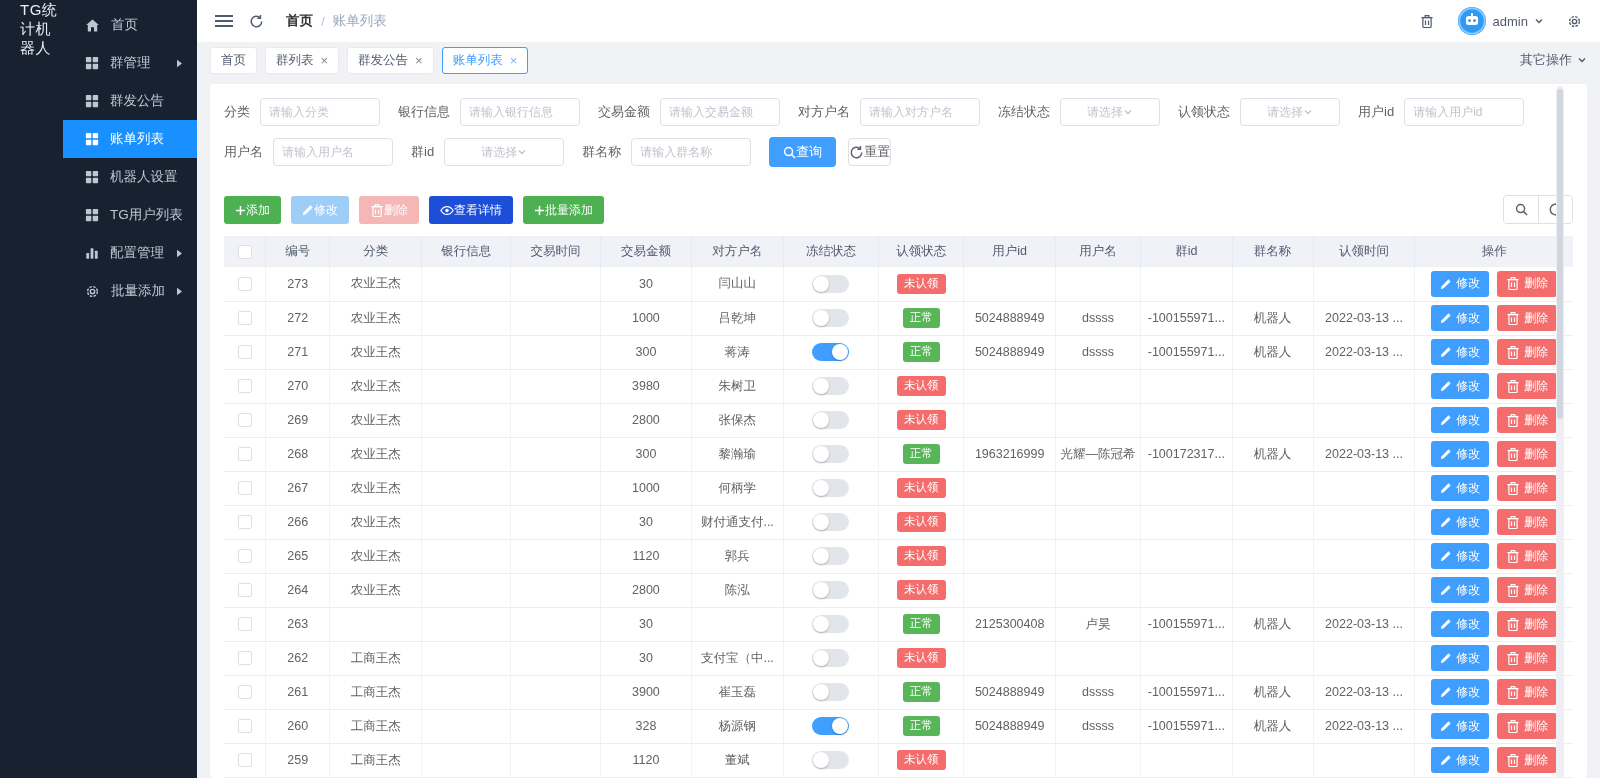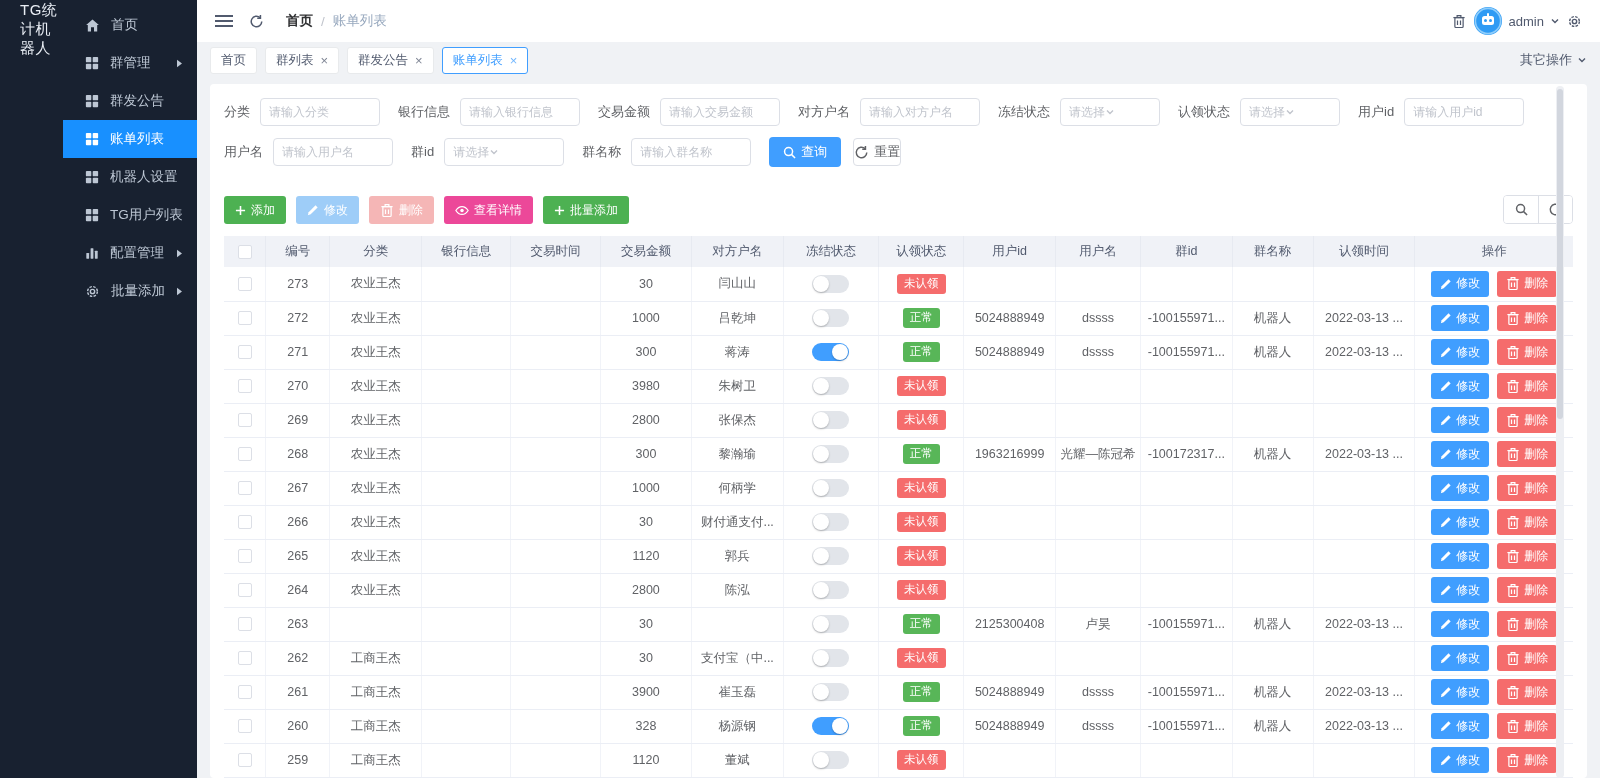--- a/index.html
+++ b/index.html
@@ -16,47 +16,47 @@
   .ic{display:inline-flex;align-items:center;justify-content:center;line-height:0}
 
   
   .main{flex:1;display:flex;flex-direction:column;min-width:0;position:relative}
   .topbar{flex:0 0 42px;height:42px;background:#fff;display:flex;align-items:center;padding:0 18px;gap:16px;color:#515a6e}
   .tb-btn{cursor:pointer;display:inline-flex;color:#515a6e}
   .breadcrumb{display:flex;align-items:center;gap:8px;font-size:13.5px;margin-left:6px}
   .bc-home{color:#303133;font-weight:bold}
   .bc-sep{color:#c0c4cc}
   .bc-cur{color:#97a8be}
-  .tb-right{margin-left:auto;display:flex;align-items:center;gap:7px}
+  .tb-right{margin-left:auto;display:flex;align-items:center;gap:23px}
   .user-chip{display:flex;align-items:center;gap:6px;cursor:pointer;font-size:13px;color:#515a6e}
 
   .tabstrip{flex:0 0 36px;display:flex;align-items:center;padding:0 13px;gap:8px}
   .tab{background:#fff;border:1px solid #e8eaec;border-radius:3px;padding:4px 10px;font-size:12.5px;color:#515a6e;display:inline-flex;align-items:center;gap:7px;cursor:pointer;white-space:nowrap}
   .tab.active{border-color:var(--primary,#409eff);color:var(--primary,#409eff)}
   .tab .x{font-size:13px;line-height:1;color:inherit;opacity:.75}
   .more{margin-left:auto;font-size:13px;color:#515a6e;display:flex;gap:5px;cursor:pointer}
 
   .card{background:#fff;margin:6px 13px 0;border-radius:4px;padding:14px 14px 0;flex:1;overflow:hidden;display:flex;flex-direction:column}
 
   
   .f-row{display:flex;align-items:center;margin-bottom:11px;flex-wrap:nowrap}
   .f-item{display:flex;align-items:center;margin-right:18px}
   .f-label{font-size:13px;color:#606266;margin-right:10px;white-space:nowrap}
   .f-input{width:120px;height:28px;border:1px solid #dcdfe6;border-radius:4px;padding:0 8px;font-size:12px;color:#606266;outline:none;font-family:inherit}
   .f-input::placeholder{color:#c0c4cc}
-  .sel{width:120px;height:28px;border:1px solid #dcdfe6;border-radius:4px;background:#fff;display:flex;align-items:center;justify-content:flex-start;padding:0 8px;font-size:12px;color:#c0c4cc;cursor:pointer}
+  .sel{width:120px;height:28px;border:1px solid #dcdfe6;border-radius:4px;background:#fff;display:flex;align-items:center;justify-content:center;padding:0 8px;font-size:12px;color:#c0c4cc;cursor:pointer}
   .sel.narrow{width:100px}
 
-  .btn{display:inline-flex;align-items:center;gap:5px;border:none;border-radius:3px;color:#fff;font-size:12px;height:28px;padding:0 11px;cursor:pointer;font-family:Liberation Sans, sans-serif;white-space:nowrap}
+  .btn{display:inline-flex;align-items:center;border:none;border-radius:3px;color:#fff;font-size:12px;height:28px;padding:0 11px;cursor:pointer;font-family:Liberation Sans, sans-serif;white-space:nowrap}
   .btn-query{background:var(--primary,#409eff);height:30px;border-radius:4px;font-size:13px;padding:0 14px;margin-right:12px}
   .btn-reset{background:#fff;border:1px solid #dcdfe6;color:#606266;height:28px;border-radius:4px;font-size:13px;padding:0 0}
   .btn-success{background:var(--success,#4db152)}
   .btn-primary-dis{background:#9ecdf8;cursor:not-allowed}
   .btn-danger-dis{background:#f5b6b6;cursor:not-allowed}
-  .btn-info-dis{background:#ec4899;cursor:not-allowed}
+  .btn-info-dis{background:#1d4ed8;cursor:not-allowed}
 
   .toolbar{display:flex;align-items:flex-end;gap:10px;margin-top:17px}
   .tb-group{margin-left:auto;display:flex;border:1px solid #dcdfe6;border-radius:4px;overflow:hidden}
   .tb-icon-btn{width:34px;height:27px;background:#fff;display:flex;align-items:center;justify-content:center;color:#606266;cursor:pointer}
   .tb-icon-btn + .tb-icon-btn{border-left:1px solid #dcdfe6}
 
   
   .tbl-wrap{flex:1;overflow:hidden;margin-top:12px}
   table{width:100%;border-collapse:collapse;table-layout:fixed}
   thead th{background:#f0f2f7;height:31px;font-size:12.5px;color:#515a6e;font-weight:normal;border-right:1px solid #e7eaf1;white-space:nowrap}

